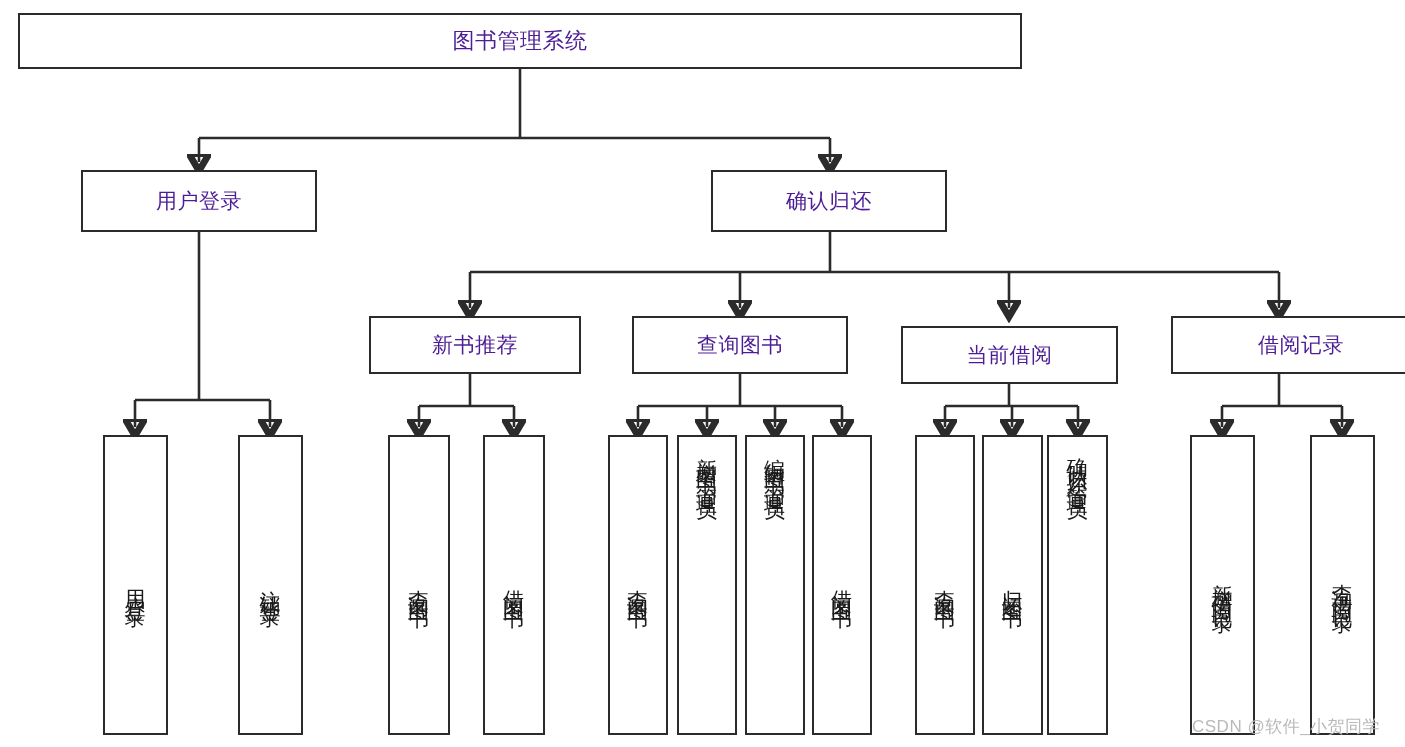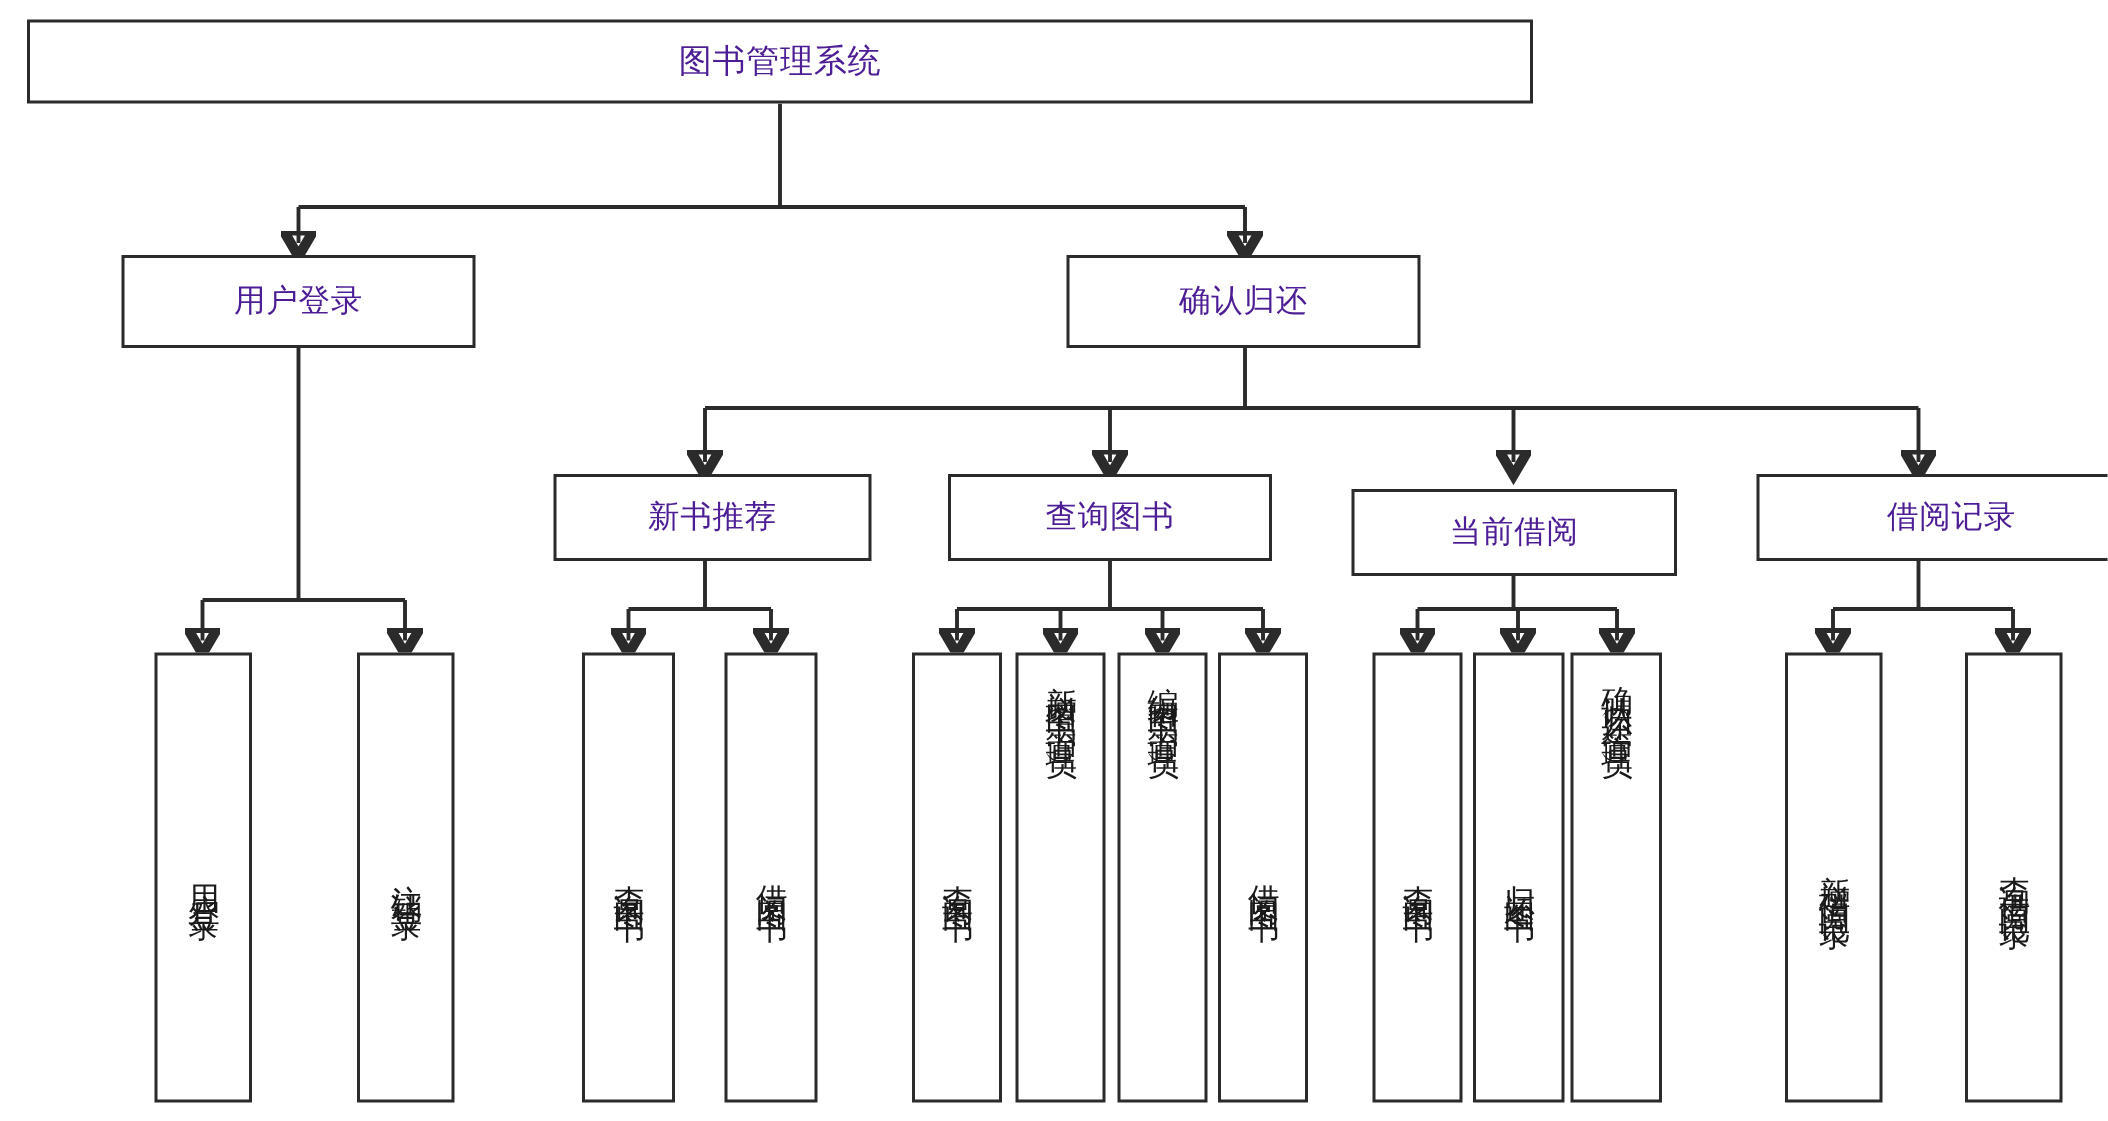--- a/index.html
+++ b/index.html
@@ -198,14 +198,15 @@
     <span class="node-label-v">确认归还（管理员）</span>
   </div>
 
   <div class="leaf-box align-center" style="left:1190px; top:435px; width:65px; height:300px;">
     <span class="node-label-v">新增借阅记录</span>
   </div>
   <div class="leaf-box align-center" style="left:1310px; top:435px; width:65px; height:300px;">
     <span class="node-label-v">查询借阅记录</span>
   </div>
 
+  <div class="watermark" style="left:1192px; top:715px;">CSDN @软件_小贺同学</div>
 
 </div>
 
 </body></html>

